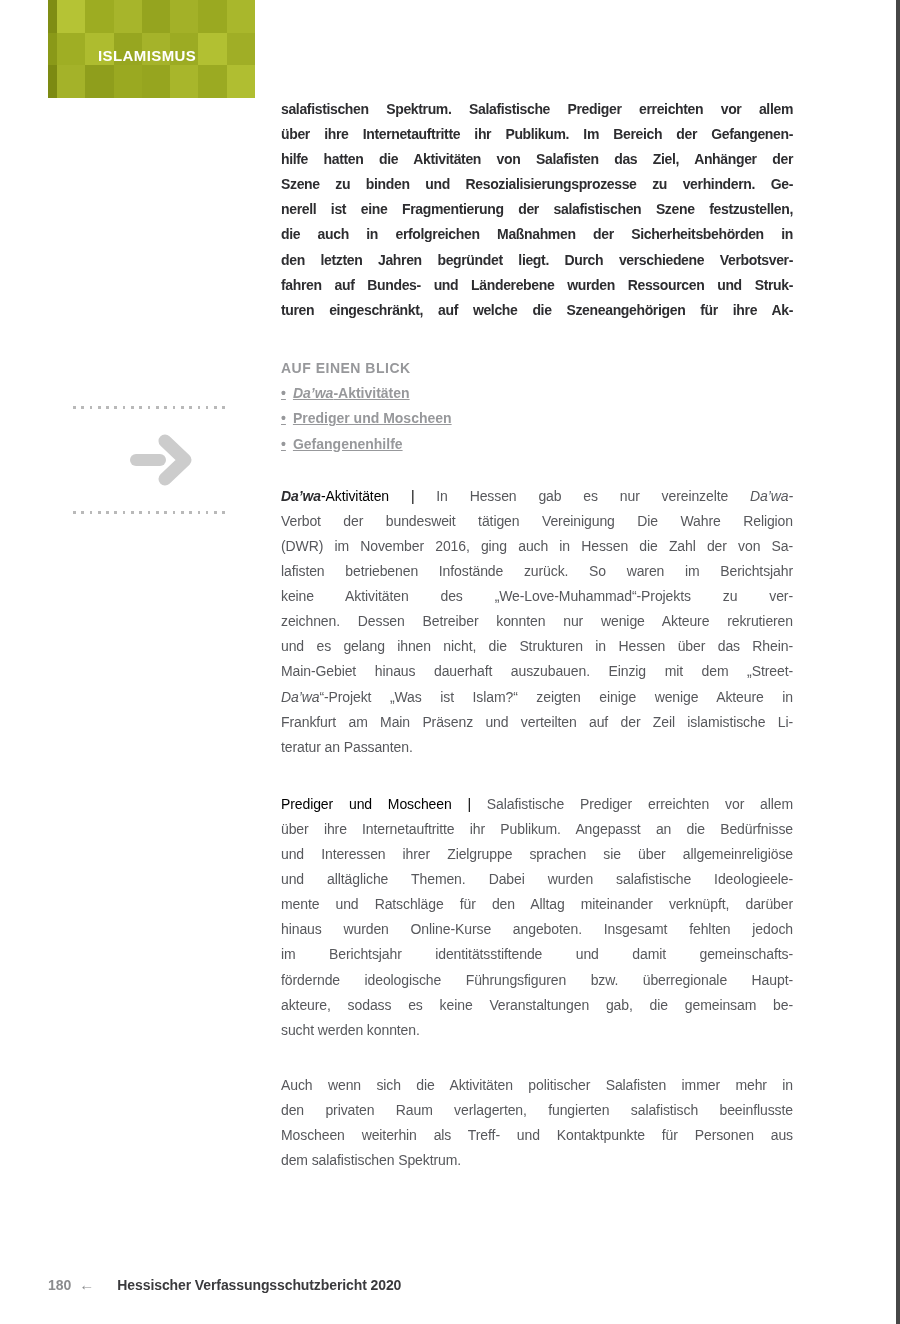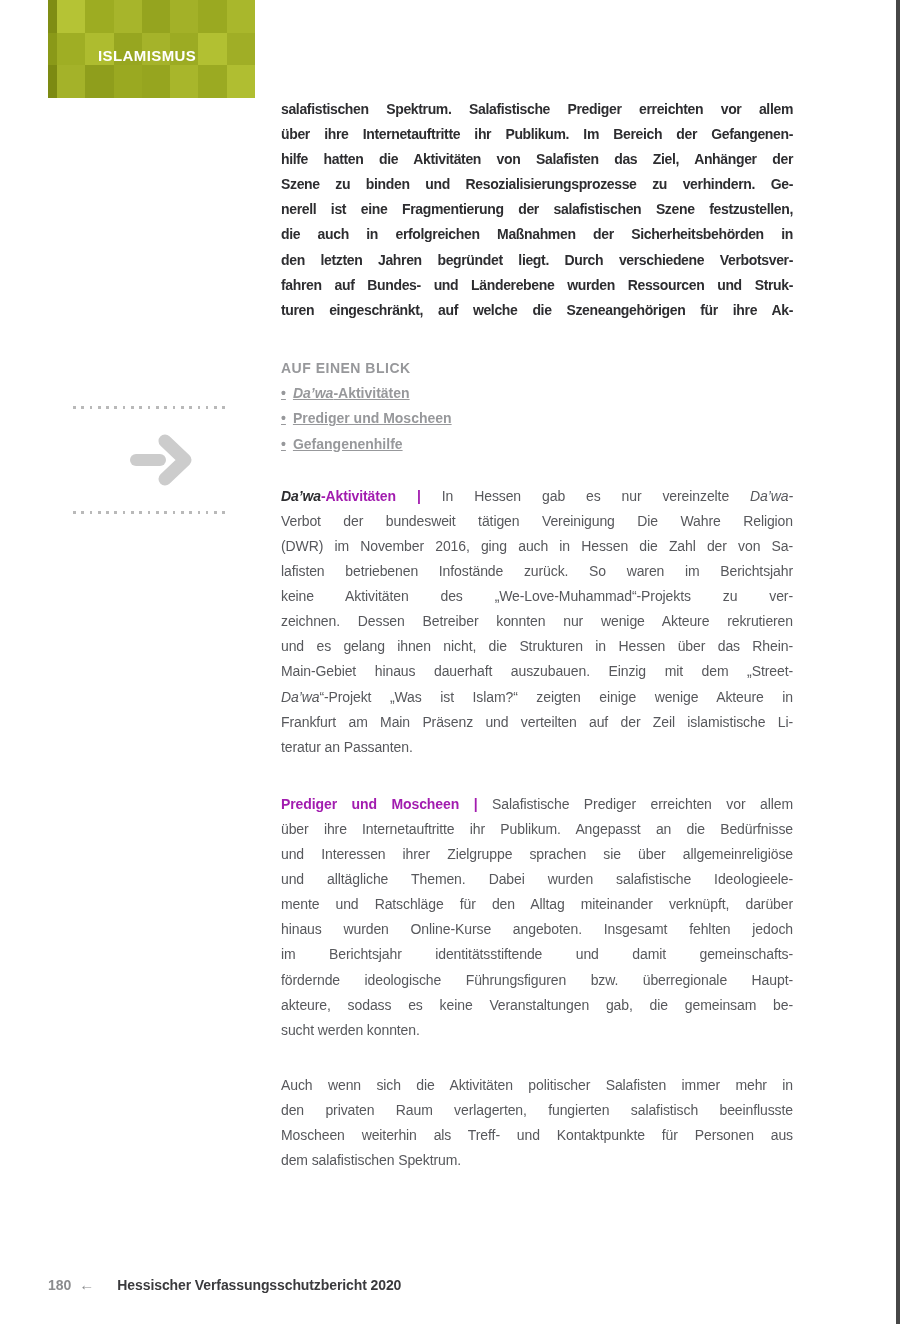--- a/index.html
+++ b/index.html
@@ -21,21 +21,21 @@
   .dotline.bottom{top:511px;}
   .arrow-wrap{position:absolute;left:128px;top:433px;width:68px;height:54px;}
 
   
   .content{position:absolute;left:281px;top:97px;width:512px;color:#57585c;font-size:14px;line-height:25.1px;}
   .ln{text-align:justify;text-align-last:justify;letter-spacing:-0.1px;}
   .ln.last{text-align-last:left;}
   .para.bold-intro{font-weight:700;color:#2d2d30;}
   .para.bold-intro .ln{letter-spacing:-0.35px;word-spacing:-0.5px;}
   .i{font-style:italic;}
-  .b{font-weight:700;color:#a21caf;}
+  .b{font-weight:400;color:#000000;}
   .bi{font-weight:700;font-style:italic;color:#2d2d30;}
 
   .glance{margin-top:33px;color:#97989b;font-weight:700;}
   .glance-heading{letter-spacing:0.5px;}
   .glance-list{list-style:none;margin:0;padding:0;}
   .glance-list li{line-height:25.3px;text-decoration:underline;}
   .bullet{margin-right:7px;}
 
   .para.p1{margin-top:27px;}
   .para.p2{margin-top:32px;}

